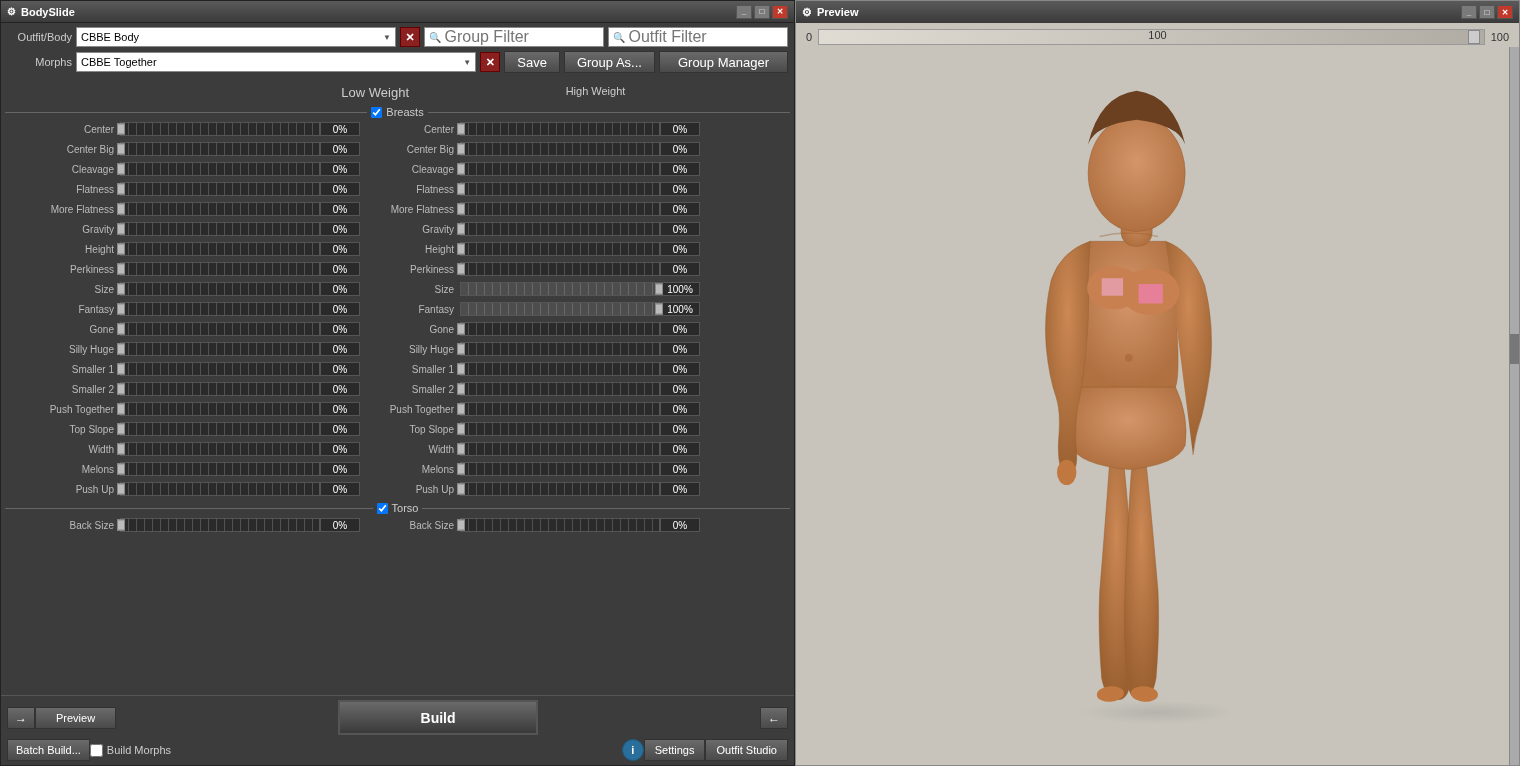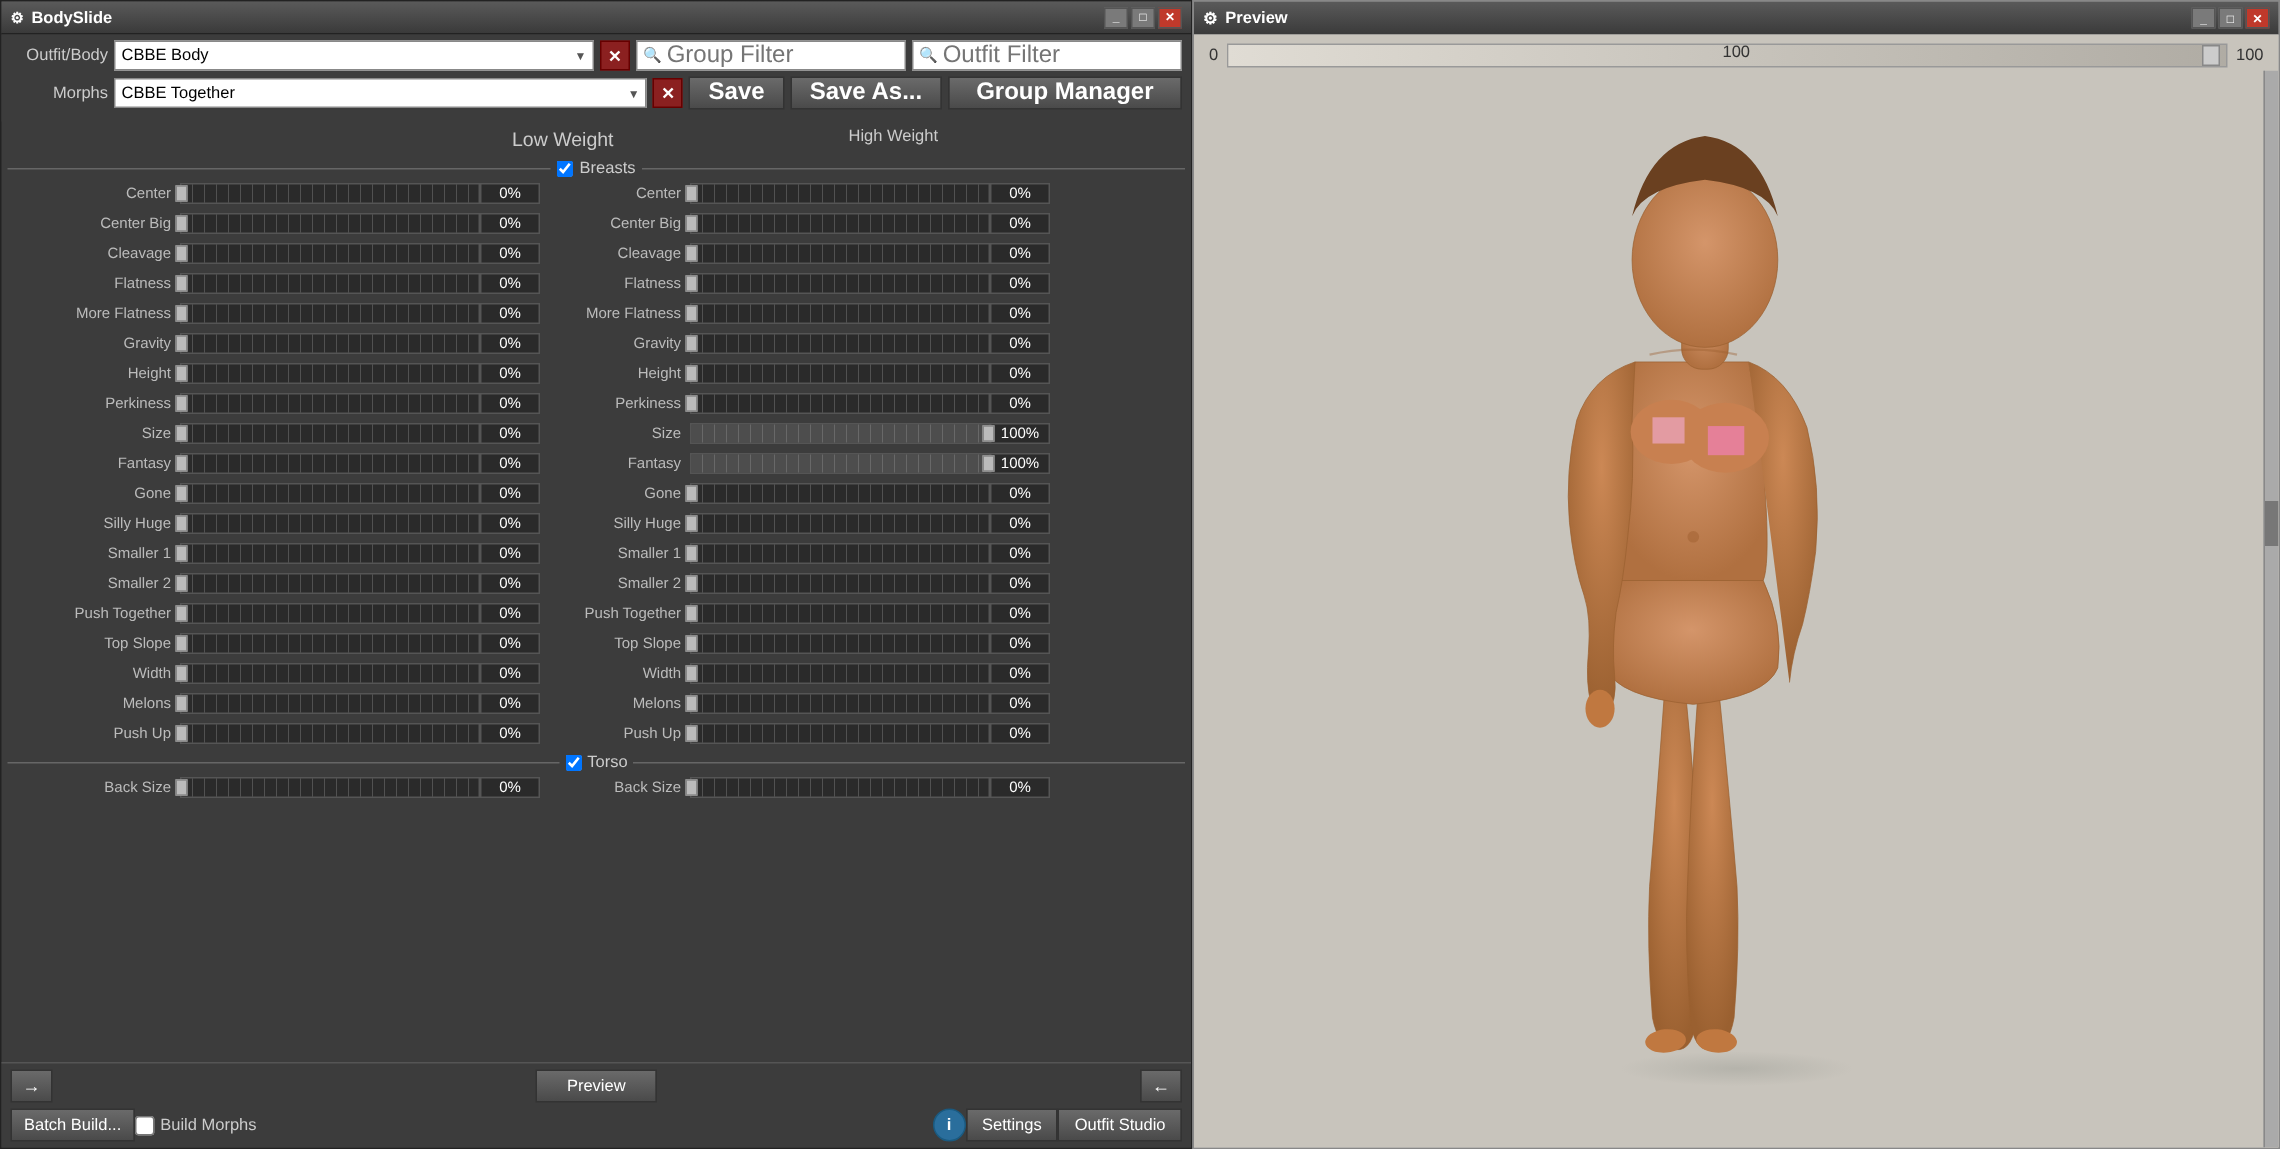--- a/index.html
+++ b/index.html
@@ -146,22 +146,21 @@
       font-size: 11px;
     }
 
     .action-btn {
       height: 22px;
       padding: 0 12px;
       background: linear-gradient(to bottom, #6a6a6a, #4a4a4a);
       border: 1px solid #333;
       color: #fff;
       cursor: pointer;
-      font-size: 16px;
-      font-weight: bold;
+      font-size: 13px;
     }
 
     
     .sliders-container {
       flex: 1;
       overflow: hidden;
       display: flex;
       flex-direction: column;
     }
 
@@ -519,21 +518,21 @@
     </div>
 
     <div class="toolbar-row">
       <span class="toolbar-label">Morphs</span>
       <div class="combo-box">
         <span>CBBE Together</span>
         <span class="combo-arrow">▼</span>
       </div>
       <div class="red-x-btn">✕</div>
       <button class="action-btn">Save</button>
-      <button class="action-btn">Save As...</button>
+      <button class="action-btn">Group As...</button>
       <button class="action-btn" style="padding:0 18px;">Group Manager</button>
     </div>
   </div>
 
   <div class="sliders-container">
 
     <div class="sliders-header">
       <div style="width:115px;"></div>
       <div class="lw-label">Low Weight</div>
       <div style="width:40px;"></div>
@@ -875,20 +874,23 @@
         </div>
         <div class="right-val">0%</div>
       </div>
       </div>
   </div>
 
   <div class="bottom-area">
     <div class="bottom-row">
       <button class="nav-btn">→</button>
       <button class="preview-btn">Preview</button>
+      <div style="flex:1;display:flex;justify-content:center;">
+        <div class="build-btn">Build</div>
+      </div>
       <button class="nav-btn">←</button>
     </div>
     <div class="footer-row">
       <button class="batch-build-btn">Batch Build...</button>
       <label class="build-morphs-label">
         <input type="checkbox" style="">
         <span>Build Morphs</span>
       </label>
       <div style="flex:1;"></div>
       <div class="info-btn">i</div>

